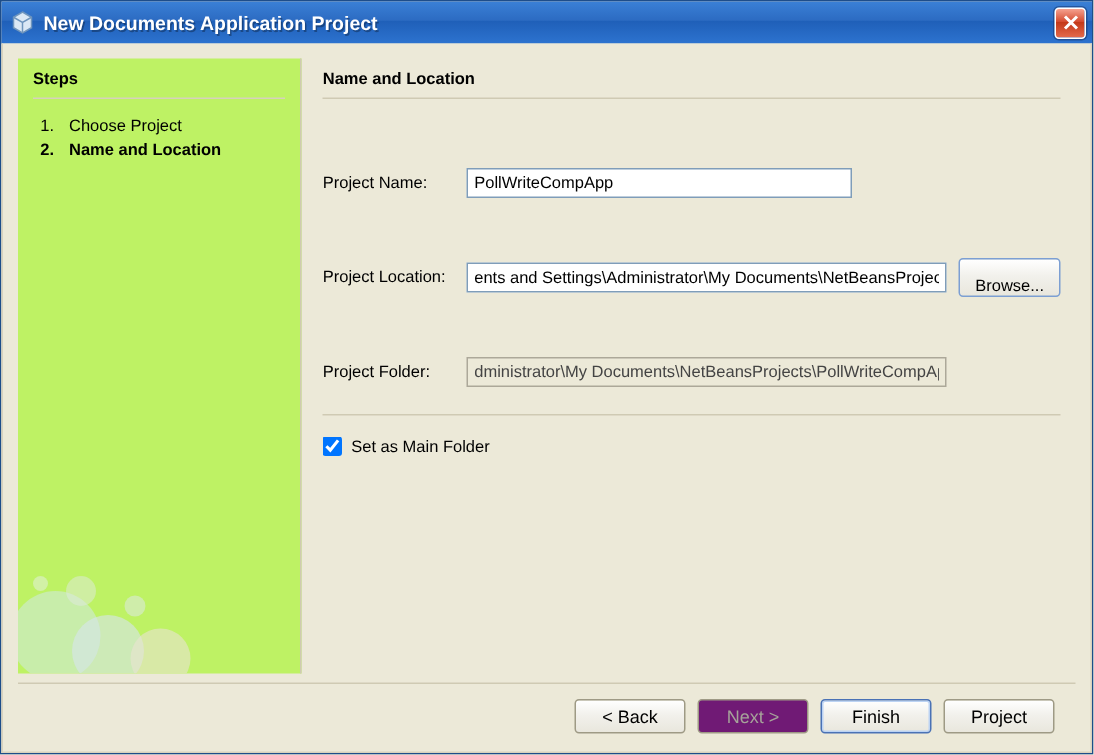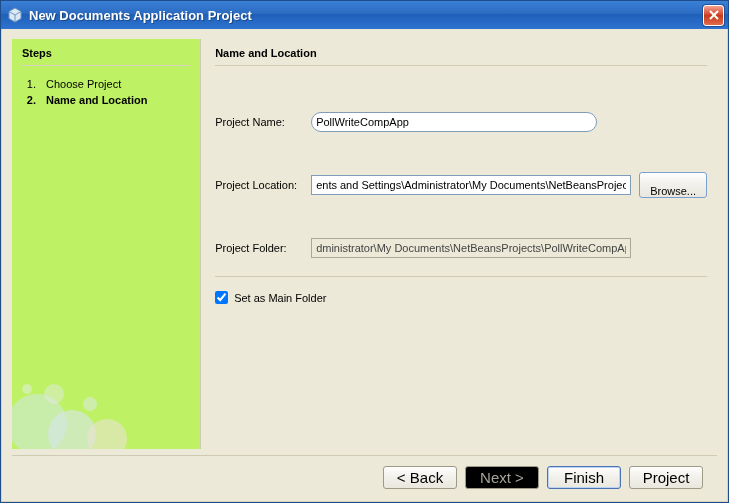--- a/index.html
+++ b/index.html
@@ -119,21 +119,21 @@
       height: 20px;
       padding: 2px 4px;
       border: 1px solid #7f9db9;
       background: #fff;
     }
     .text-input.readonly {
       background: #ece9d8;
       border: 1px solid #aca899;
       color: #444;
     }
-    .text-input[data-name="project-name-input"] { width: 286px; border-radius: 10px; }
+    .text-input[data-name="project-name-input"] { width: 257px; }
     .text-input[data-name="project-location-input"] { width: 320px; }
     .text-input[data-name="project-folder-input"] { width: 320px; }
     .browse-btn {
       margin-left: 8px;
       height: 22px;
       padding: 12px 10px;
       font-family: Tahoma, Arial, sans-serif;
       font-size: 11px;
       border: 1px solid #7c9fd3;
       border-radius: 3px;
@@ -152,32 +152,32 @@
       justify-content: flex-end;
       gap: 8px;
       padding: 10px 14px 12px 14px;
       border-top: 1px solid #cfcab3;
       margin: 6px 10px 0 10px;
     }
     .wizard-btn {
       min-width: 74px;
       height: 23px;
       font-family: Tahoma, Arial, sans-serif;
-      font-size: 15px;
+      font-size: 12px;
       border: 1px solid #9e9a85;
       border-radius: 3px;
       background: linear-gradient(to bottom,#fff 0%,#f2f1ec 45%,#e9e7dd 100%);
       cursor: pointer;
       padding: 0 10px;
     }
     .wizard-btn.default-btn { border: 1px solid #4a72b5; box-shadow: 0 0 0 1px #bcd3f3 inset; }
     .wizard-btn:disabled {
       color: #a6a39a;
       cursor: default;
-      background: #000000;
+      background: #701a75;
     }
   </style>
 </head>
 <body>
 
 <div class="window" data-name="dialog-window">
   <div class="titlebar" data-name="titlebar">
     <span class="icon-box" data-name="app-icon">
       <svg width="16" height="16" viewBox="0 0 16 16">
         <polygon points="8,1 14,4.5 14,11.5 8,15 2,11.5 2,4.5" fill="#dbe8f5" stroke="#6f95bd" stroke-width="1"></polygon>

